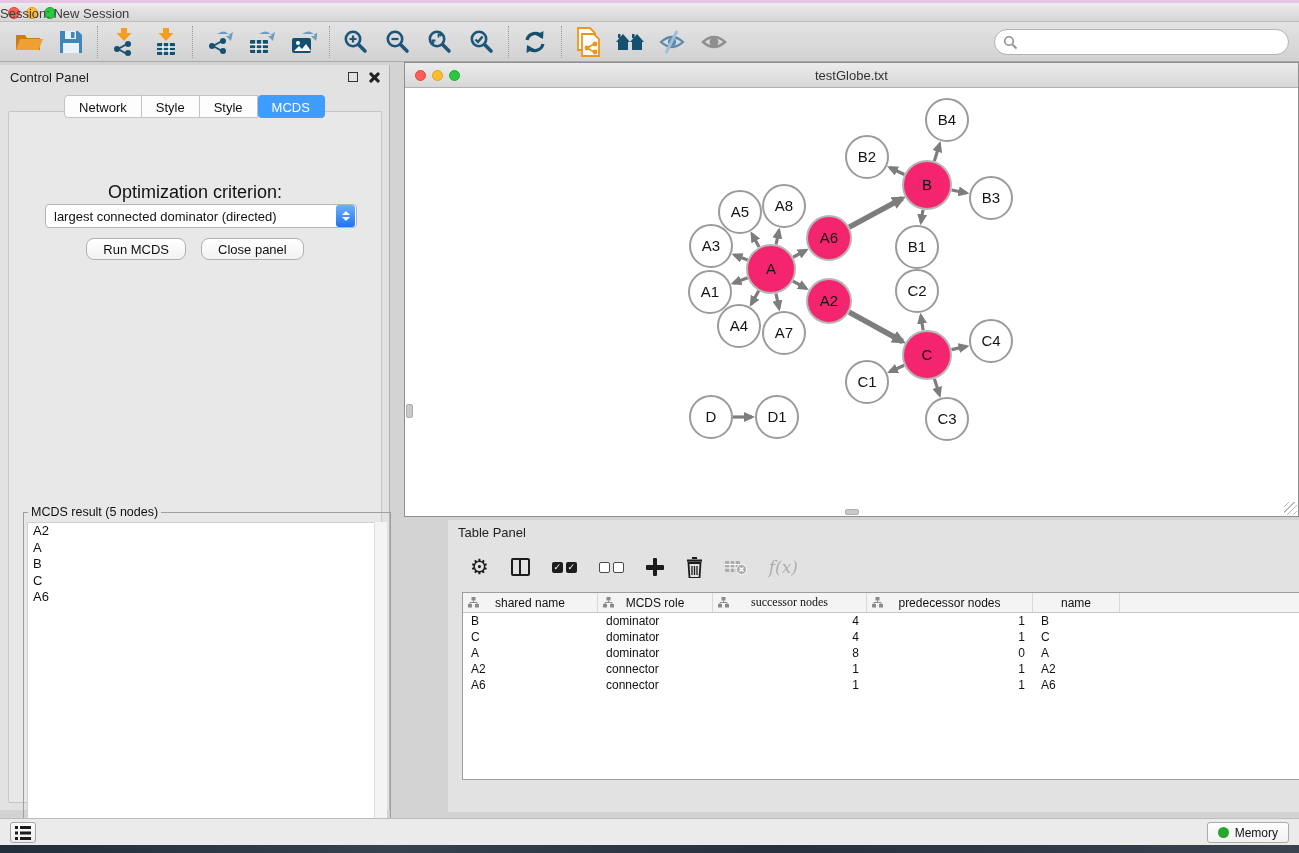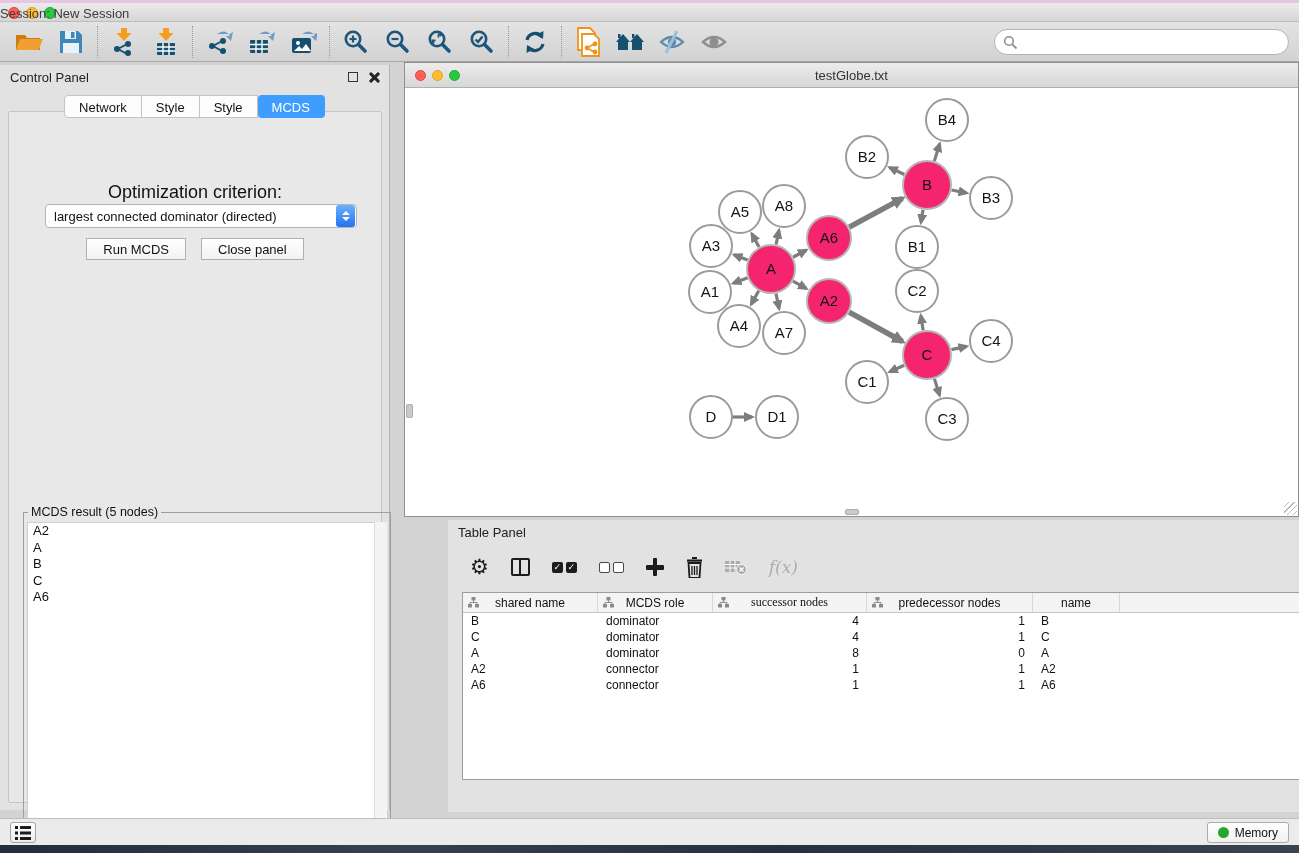--- a/index.html
+++ b/index.html
@@ -40,21 +40,21 @@
   .seg-first { border-left:1px solid #c3c3c3; border-radius:4px 0 0 4px; }
   .seg-last { border-radius:0 4px 4px 0; }
   .seg-sel { background:#3e9dfe; color:#fff; border-color:#3e9dfe; border-radius:4px; }
   .opt-label { position:absolute; top:70px; width:100%; text-align:center; font-size:18px; color:#111; }
   .dropdown { position:absolute; left:36px; top:92px; width:312px; height:24px; background:#fff; border:1px solid #b5b5b5; border-radius:4px; display:flex; align-items:center; }
   .dropdown .val { flex:1; font-size:13px; padding-left:8px; color:#111; white-space:nowrap; overflow:hidden; }
   .dd-step { width:19px; height:22px; margin:0 1px 0 0; border-radius:3px; background:linear-gradient(#6cb0fd,#2173f0); display:flex; flex-direction:column; align-items:center; justify-content:center; gap:2px; }
   .dd-step .up { width:0;height:0;border-left:4px solid transparent;border-right:4px solid transparent;border-bottom:4px solid #fff; }
   .dd-step .dn { width:0;height:0;border-left:4px solid transparent;border-right:4px solid transparent;border-top:4px solid #fff; }
   .btn-row { position:absolute; top:126px; width:100%; display:flex; justify-content:center; gap:15px; }
-  .mac-btn { height:22px; padding:0 16px; font-size:13px; background:linear-gradient(#ffffff,#f2f2f2); border:1px solid #b0b0b0; border-radius:0; color:#111; }
+  .mac-btn { height:22px; padding:0 16px; font-size:13px; background:linear-gradient(#ffffff,#f2f2f2); border:1px solid #b0b0b0; border-radius:8px; color:#111; }
   .mcds-fieldset { position:absolute; left:14px; top:393px; width:368px; height:343px; border:1px solid #9f9f9f; }
   .mcds-fieldset legend { font-size:12.5px; padding:0 3px; margin-left:4px; color:#111; }
   .mcds-list { position:absolute; left:3px; top:3px; right:3px; bottom:3px; background:#fff; border:1px solid #cfcfcf; overflow:hidden; }
   .mcds-item { font-size:13px; line-height:16.5px; padding-left:5px; color:#111; }
   .mcds-scroll { position:absolute; right:3px; top:3px; bottom:3px; width:13px; background:#f4f4f4; border-left:1px solid #dcdcdc; }
 
   
   .net-window { position:absolute; left:404px; top:62px; width:895px; height:455px; border:1px solid #8f8f8f; background:#fff; }
   .net-title { position:relative; height:25px; background:linear-gradient(#ececec,#d7d7d7); border-bottom:1px solid #b0b0b0; }
   .net-title .title { position:absolute; left:0; right:0; top:5px; text-align:center; font-size:13px; color:#333; }

